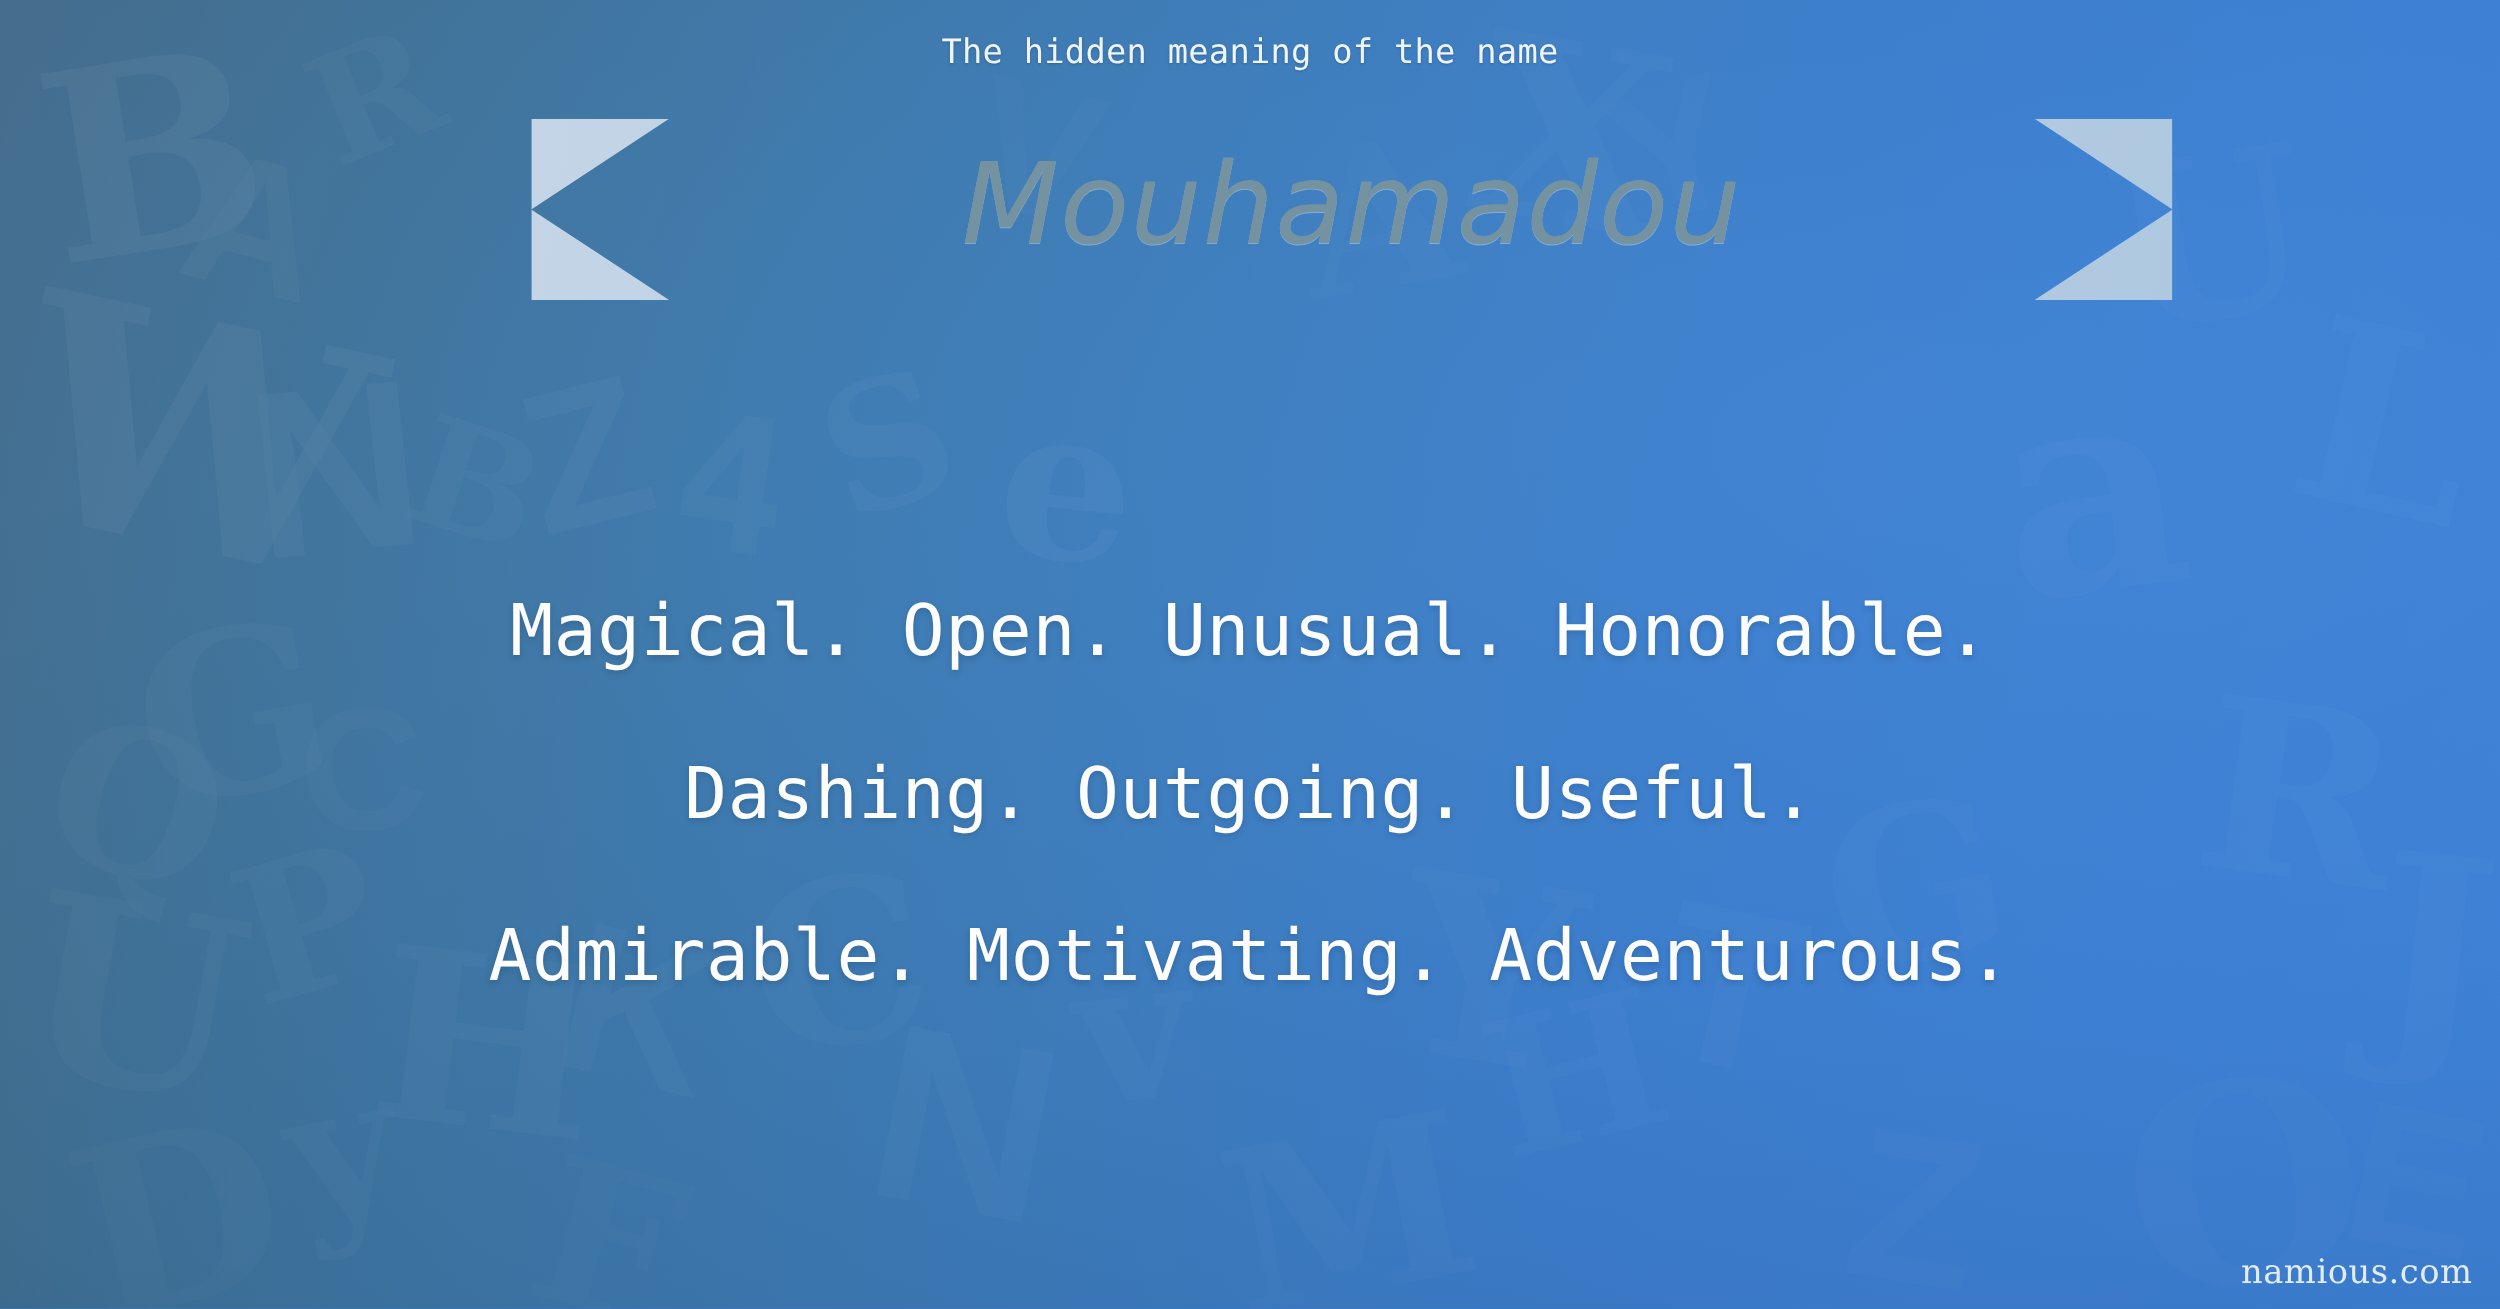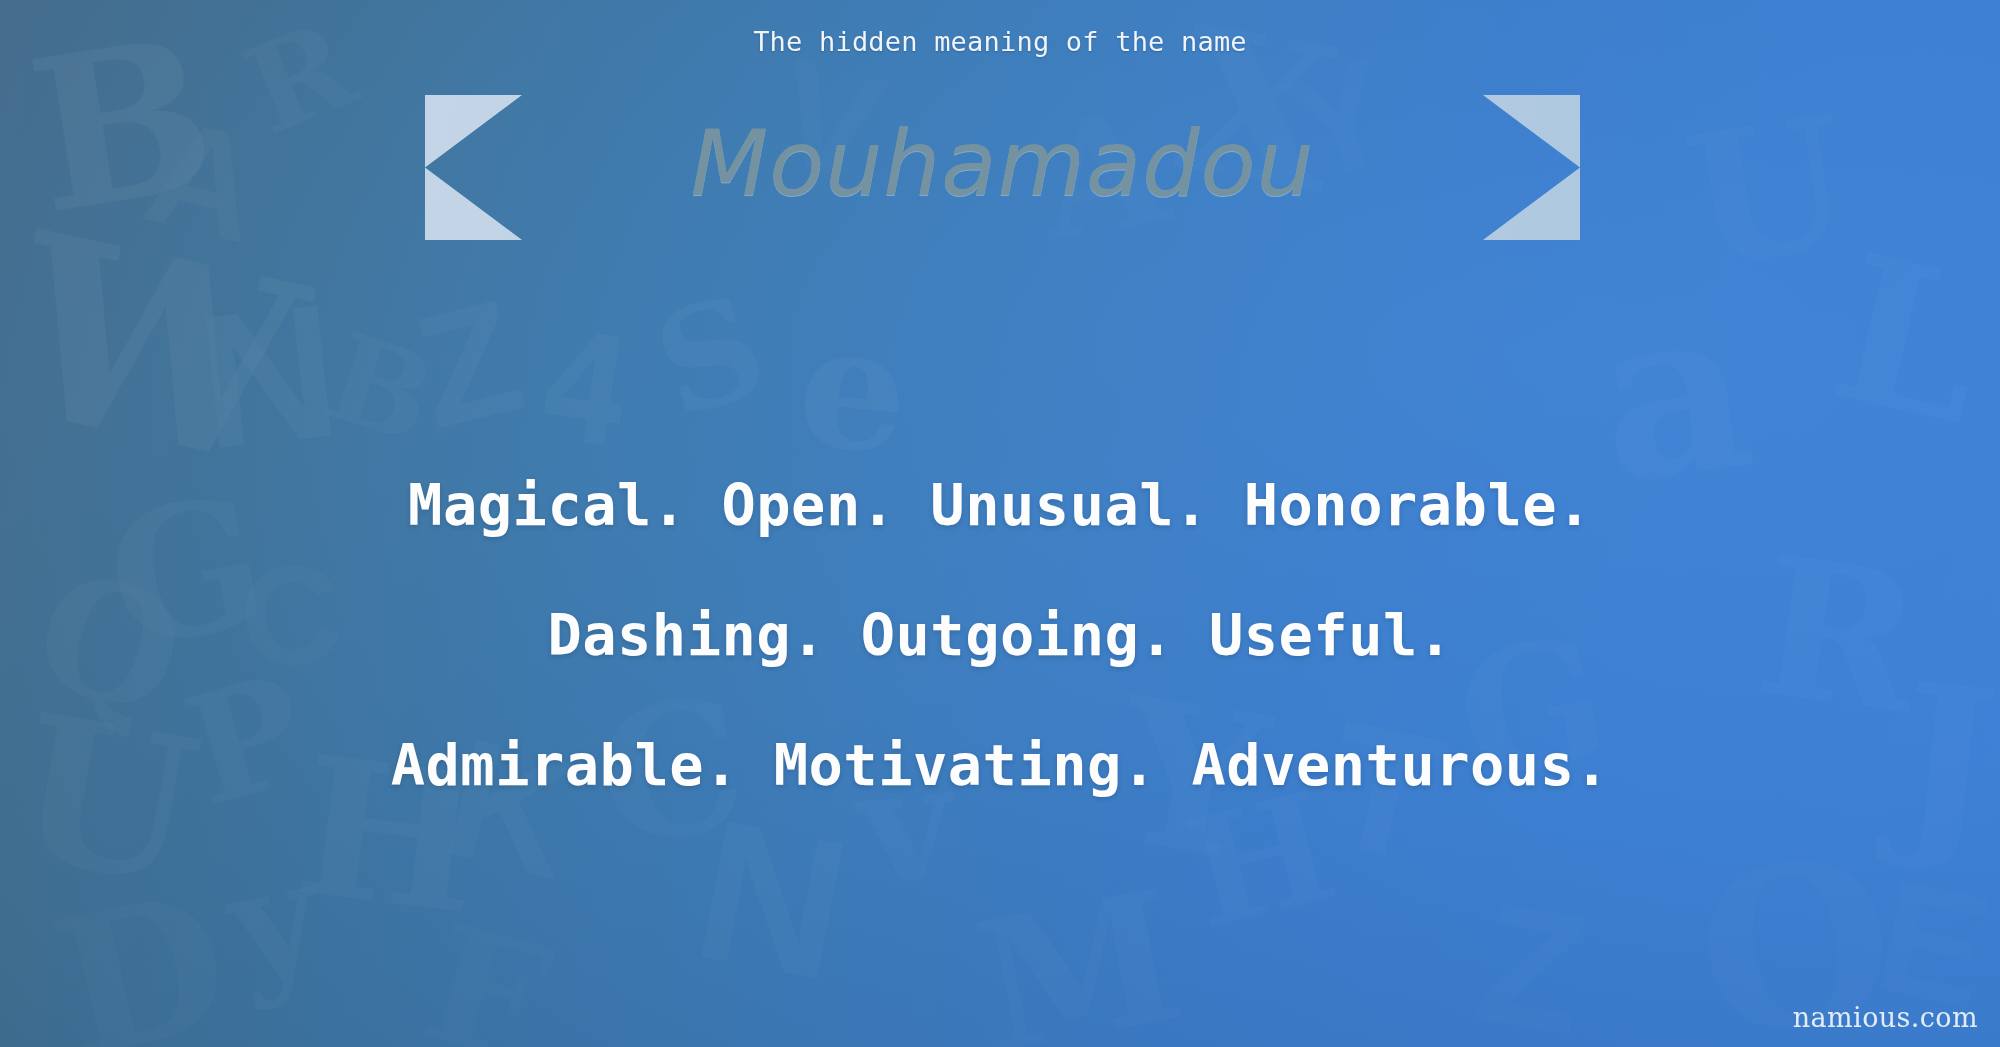--- a/index.html
+++ b/index.html
@@ -71,21 +71,21 @@
     font-size:27px;
     letter-spacing:0.2px;
     text-shadow:0 1px 2px rgba(20,45,75,0.30);
   }
 
   
   .banner-wrap {
     position:absolute;
     left:425px;
     top:95px;
-    width:1155px;
+    width:1313px;
     height:145px;
   }
   .banner {
     position:absolute; inset:0;
     background:linear-gradient(100deg, #c3d5e6 0%, #bdd1e4 35%, #b9cfe3 62%, #aec8e0 100%);
     -webkit-clip-path: polygon(0 0, 100% 0, 100% 100%, 94.5% 100%,
                                100% 50%, 94.5% 0, 5.5% 0, 0 50%, 5.5% 100%, 0 100%);
     clip-path: polygon(
         0 0, 100% 0,
         100% 100%, 91.6% 100%, 100% 50%, 91.6% 0,
@@ -112,21 +112,20 @@
     text-align:center;
     color:#fdfdfd;
   }
   .trait-line {
     font-family:"DejaVu Sans Mono", monospace;
     font-size:57px;
     line-height:130px;
     letter-spacing:0.5px;
     white-space:nowrap;
     text-shadow:0 2px 5px rgba(20,45,75,0.22);
-    font-weight:bold;
   }
 
   
   .watermark {
     position:absolute;
     right:22px;
     bottom:14px;
     color:#eaf1f8;
     font-family:"DejaVu Serif", serif;
     font-size:27px;

